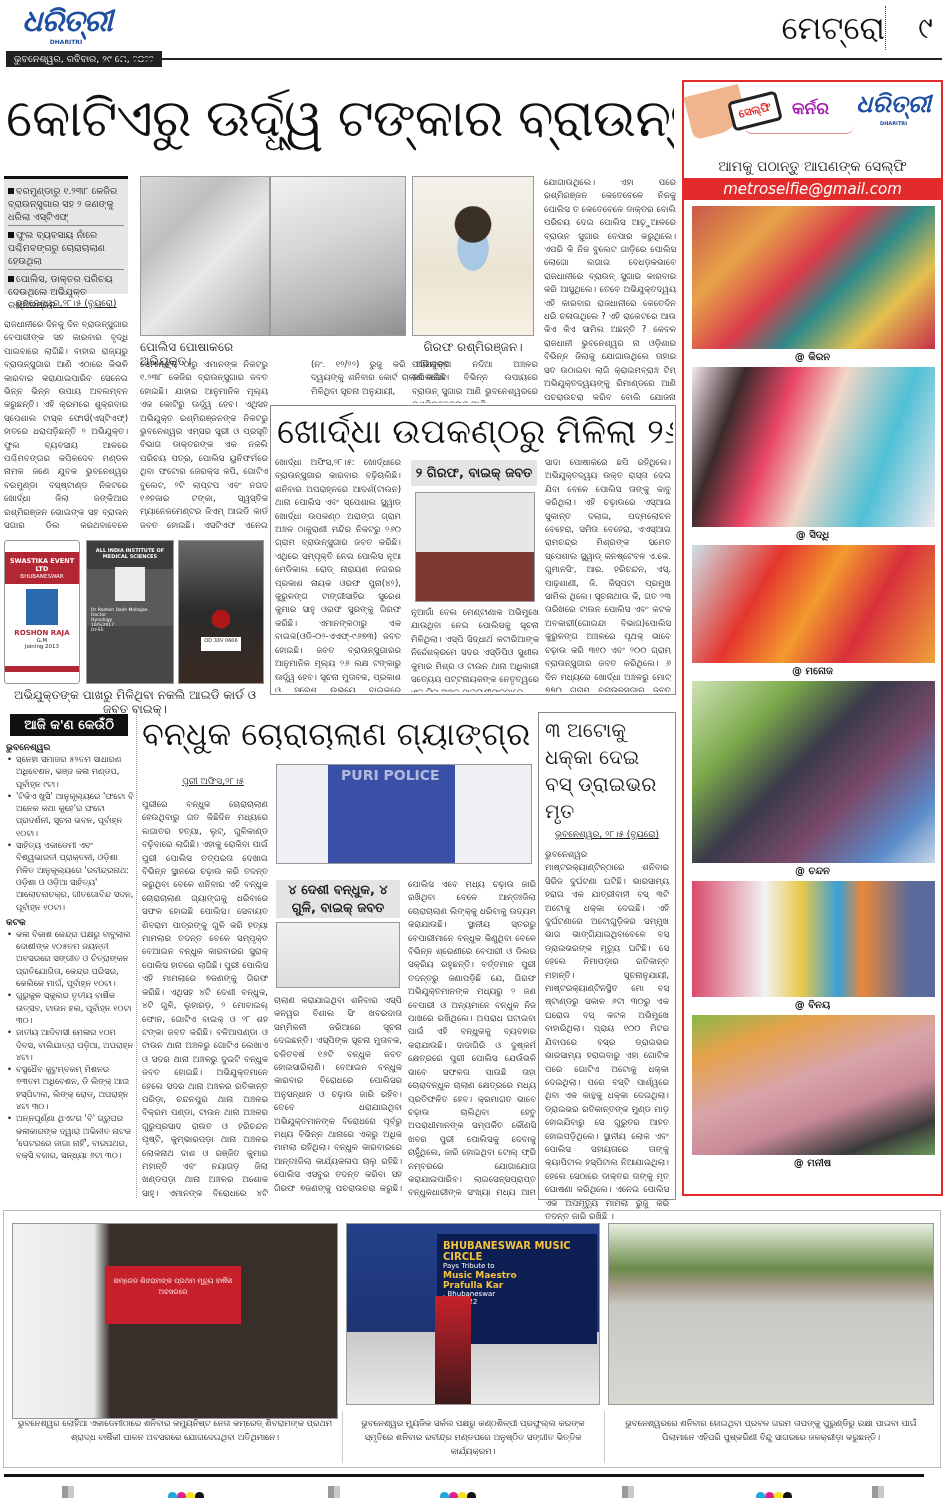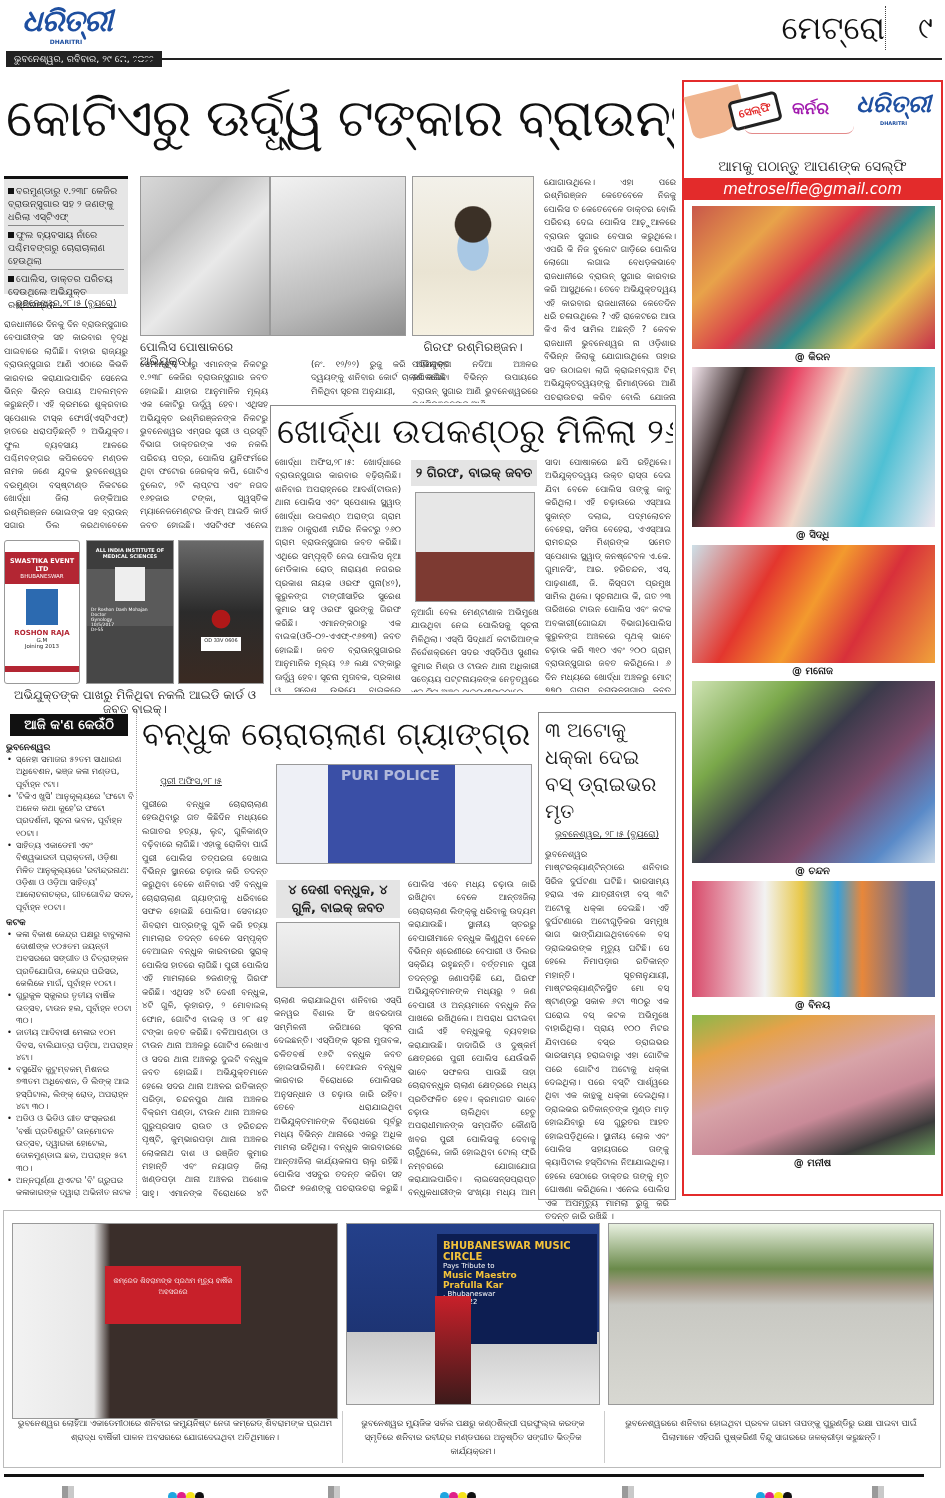--- a/index.html
+++ b/index.html
@@ -149,28 +149,27 @@
     <li>ସ୍ନେହା ସମାଜର ୫୨ତମ ସାଧାରଣ ଅଧିବେଶନ, ଭଞ୍ଜ କଳା ମଣ୍ଡପ, ପୂର୍ବାହ୍ନ ୯ଟା।</li>
     <li>'ଟିକିଏ ଖୁସି' ଆନୁକୂଲ୍ୟରେ 'ଫଟୋ ବି ଅନେକ କଥା କୁହେ'ର ଫଟୋ ପ୍ରଦର୍ଶନୀ, ସୂଚନା ଭବନ, ପୂର୍ବାହ୍ନ ୧୦ଟା।</li>
     <li>ସାହିତ୍ୟ ଏକାଡେମୀ ଏବଂ ବିଶ୍ୱଭାରତୀ ପ୍ରାକ୍ତନୀ, ଓଡ଼ିଶା ମିଳିତ ଆନୁକୂଲ୍ୟରେ 'ରବୀନ୍ଦ୍ରନାଥ: ଓଡ଼ିଶା ଓ ଓଡ଼ିଆ ସାହିତ୍ୟ' ଆଲୋଚନାଚକ୍ର, ଗୀତଗୋବିନ୍ଦ ସଦନ, ପୂର୍ବାହ୍ନ ୧୦ଟା।</li>
   </ul>
   <div class="aji-city">କଟକ</div>
   <ul class="aji-list">
     <li>କଳା ବିକାଶ କେନ୍ଦ୍ର ପକ୍ଷରୁ ବାବୁଲାଲ ଦୋଶୀଙ୍କ ୧୦୫ତମ ଜୟନ୍ତୀ ଅବସରରେ ସଙ୍ଗୀତ ଓ ଚିତ୍ରାଙ୍କନ ପ୍ରତିଯୋଗିତା, କେନ୍ଦ୍ର ପରିସର, କେଲିକେ ମାର୍ଗ, ପୂର୍ବାହ୍ନ ୧୦ଟା।</li>
     <li>ଗୁରୁକୁଳ ସ୍କୁଲର ତୃତୀୟ ବାର୍ଷିକ ଉତ୍ସବ, ଟାଉନ ହଲ, ପୂର୍ବାହ୍ନ ୧୦ଟା ୩୦।</li>
     <li>ଜାତୀୟ ଆଦିବାସୀ ମେଳାର ୧୦ମ ଦିବସ, ବାଲିଯାତ୍ରା ପଡ଼ିଆ, ଅପରାହ୍ନ ୪ଟା।</li>
     <li>ବସୁଧୈବ କୁଟୁମ୍ବକମ୍‌ ମିଶନର ୭୩ତମ ଅଧିବେଶନ, ଡି ଲିଙ୍କ୍‌ ଆଇ ହସ୍ପିଟାଲ, ଲିଙ୍କ୍‌ ରୋଡ୍‌, ଅପରାହ୍ନ ୪ଟା ୩୦।</li>
-    <li>ଅଡିଓ ଓ ଭିଡିଓ ଗୀତ ସଂସ୍କରଣ 'ବର୍ଷା ପ୍ରତିଶ୍ରୁତି' ଉନ୍ମୋଚନ ଉତ୍ସବ, ଦ୍ୱାରକା ହୋଟେଲ, ଦୋଳମୁଣ୍ଡାଇ ଛକ, ଅପରାହ୍ନ ୫ଟା ୩୦।</li>
     <li>ଅନ୍ନପୂର୍ଣ୍ଣା ଥିଏଟର 'ବି' ଗ୍ରୁପର କଳାକାରଙ୍କ ଦ୍ୱାରା ଅଭିନୀତ ନାଟକ 'ପେଟରରେ ଜାଗା ନାହିଁ', ବାରପଥର, ବକ୍ସି ବଜାର, ସନ୍ଧ୍ୟା ୬ଟା ୩୦।</li>
   </ul>
 </div>
 <div class="abs" style="left:136px; top:712px; width:1px; height:486px; border-left:1px dotted #999;"></div>
 
 <div class="abs sub-head" style="left:142px; top:710px; width:394px; font-size:32px; line-height:48px;">ବନ୍ଧୁକ ଚୋରାଚାଲାଣ ଗ୍ୟାଙ୍ଗ୍‌ର ୭ ଗିରଫ</div>
-<div class="abs byline" style="left:128px; top:776px; width:126px;">ପୁରୀ ଅଫିସ,୨୮।୫</div>
+<div class="abs byline" style="left:150px; top:776px; width:126px;">ପୁରୀ ଅଫିସ,୨୮।୫</div>
 <div class="abs body-text" style="left:142px; top:798px; width:126px; height:400px;">ପୁରୀରେ ବନ୍ଧୁକ ଚୋରାଚାଲାଣ ହେଉଥିବାରୁ ଗତ କିଛିଦିନ ମଧ୍ୟରେ ଲଗାତର ହତ୍ୟା, ଲୁଟ୍‌, ଗୁଳିକାଣ୍ଡ ବଢ଼ିବାରେ ଲାଗିଛି। ଏହାକୁ ରୋକିବା ପାଇଁ ପୁରୀ ପୋଲିସ ତତ୍ପରତା ଦେଖାଇ ବିଭିନ୍ନ ସ୍ଥାନରେ ଚଢ଼ାଉ କରି ତଦନ୍ତ କରୁଥିବା ବେଳେ ଶନିବାର ଏହି ବନ୍ଧୁକ ଚୋରାଚାଲାଣ ଗ୍ୟାଙ୍ଗକୁ ଧରିବାରେ ସଫଳ ହୋଇଛି ପୋଲିସ। ସେବାୟତ ଶିବରାମ ପାତ୍ରଙ୍କୁ ଗୁଳି କରି ହତ୍ୟା ମାମଲାର ତଦନ୍ତ ବେଳେ ସମ୍ପୃକ୍ତ ବେଆଇନ ବନ୍ଧୁକ କାରବାରର ସୁରାକ୍‌ ପୋଲିସ ହାତରେ ଲାଗିଛି। ପୁରୀ ପୋଲିସ ଏହି ମାମଲାରେ ୭ଜଣଙ୍କୁ ଗିରଫ କରିଛି। ଏଥିସହ ୪ଟି ଦେଶୀ ବନ୍ଧୁକ, ୪ଟି ଗୁଳି, ଲୁହାରଡ଼, ୨ ମୋବାଇଲ୍‌ ଫୋନ, ଗୋଟିଏ ବାଇକ୍‌ ଓ ୨୮ ଶହ ଟଙ୍କା ଜବତ କରିଛି। ବଳିଆପଣ୍ଡା ଓ ଟାଉନ ଥାନା ଅଞ୍ଚଳରୁ ଗୋଟିଏ ଲେଖାଏ ଓ ସଦର ଥାନା ଅଞ୍ଚଳରୁ ଦୁଇଟି ବନ୍ଧୁକ ଜବତ ହୋଇଛି। ଅଭିଯୁକ୍ତମାନେ ହେଲେ ସଦର ଥାନା ଅଞ୍ଚଳର ରତିକାନ୍ତ ପରିଡ଼ା, ଚନ୍ଦନପୁର ଥାନା ଅଞ୍ଚଳର ବିକ୍ରମ ପଣ୍ଡା, ଟାଉନ ଥାନା ଅଞ୍ଚଳର ଗୁରୁପ୍ରସାଦ ରାଉତ ଓ ହରିଚନ୍ଦନ ପୃଷ୍ଟି, କୁମ୍ଭାରପଡ଼ା ଥାନା ଅଞ୍ଚଳର ଲୋକନାଥ ଦାଶ ଓ ରଞ୍ଜିତ କୁମାର ମହାନ୍ତି ଏବଂ ନୟାଗଡ଼ ଜିଲା ଖଣ୍ଡପଡ଼ା ଥାନା ଅଞ୍ଚଳର ଅଶୋକ ସାହୁ। ଏମାନଙ୍କ ବିରୋଧରେ ୪ଟି ମାମଲା(ନଂ. ୭୧,୧୬୬, ୧୬୭, ୧୭୩/୨୨) ରୁଜୁ କରାଯାଇ କୋର୍ଟ</div>
 <div class="abs photo ph-puri" style="left:276px; top:764px; width:256px; height:100px;">
   <div style="position:absolute; left:64px; top:2px; color:#fff; font-weight:bold; font-size:14px; opacity:0.6;">PURI POLICE</div>
 </div>
 <div class="abs tag-box" style="left:276px; top:880px; width:124px; height:38px; line-height:18px; padding-top:1px;">୪ ଦେଶୀ ବନ୍ଧୁକ, ୪ ଗୁଳି, ବାଇକ୍‌ ଜବତ</div>
 <div class="abs photo ph-guns" style="left:276px; top:922px; width:124px; height:66px;"></div>
 <div class="abs body-text" style="left:274px; top:994px; width:128px; height:204px;">ଚାଲାଣ କରାଯାଇଥିବା ଶନିବାର ଏସ୍‌ପି କନୱର ବିଶାଲ ସିଂ ଖବରଦାତା ସମ୍ମିଳନୀ ଜରିଆରେ ସୂଚନା ଦେଇଛନ୍ତି। ଏସ୍‌ପିଙ୍କ ସୂଚନା ମୁତାବକ, ଚଳିତବର୍ଷ ୧୬ଟି ବନ୍ଧୁକ ଜବତ ହୋଇସାରିଲାଣି। ବେଆଇନ ବନ୍ଧୁକ କାରବାର ବିରୋଧରେ ପୋଲିସର ଅନୁସନ୍ଧାନ ଓ ଚଢ଼ାଉ ଜାରି ରହିବ। ତେବେ ଧରାଯାଇଥିବା ଅଭିଯୁକ୍ତମାନଙ୍କ ବିରୋଧରେ ପୂର୍ବରୁ ମଧ୍ୟ ବିଭିନ୍ନ ଥାନାରେ ଏକରୁ ଅଧିକ ମାମଲା ରହିଥିଲା। ବନ୍ଧୁକ କାରବାରରେ ଆନ୍ତଃଜିଲା କାର୍ଯ୍ୟକଳାପ ଚାଲୁ ରହିଛି। ପୋଲିସ ଏସବୁର ତଦନ୍ତ କରିବା ସହ ଗିରଫ ୭ଜଣଙ୍କୁ ପଚରାଉଚରା କରୁଛି। ପୁରୀ</div>
 <div class="abs body-text" style="left:408px; top:878px; width:128px; height:320px;">ପୋଲିସ ଏବେ ମଧ୍ୟ ଚଢ଼ାଉ ଜାରି ରଖିଥିବା ବେଳେ ଆନ୍ତଃଜିଲା ଚୋରାଚାଲାଣ ଲିଙ୍କ୍‌କୁ ଧରିବାକୁ ଉଦ୍ୟମ କରାଯାଉଛି। ସ୍ଥାନୀୟ ସ୍ତରରୁ ବେପାରୀମାନେ ବନ୍ଧୁକ କିଣୁଥିବା ବେଳେ ବିଭିନ୍ନ ଶ୍ରେଣୀରେ ବେପାରୀ ଓ ଡିଲର ସକ୍ରିୟ ରହୁଛନ୍ତି। ବର୍ତ୍ତମାନ ପୁରୀ ତଦନ୍ତରୁ ଜଣାପଡ଼ିଛି ଯେ, ଗିରଫ ଅଭିଯୁକ୍ତମାନଙ୍କ ମଧ୍ୟରୁ ୨ ଜଣ ବେପାରୀ ଓ ଅନ୍ୟମାନେ ବନ୍ଧୁକ ନିଜ ପାଖରେ ରଖିଥିଲେ। ଅପରାଧ ଘଟାଇବା ପାଇଁ ଏହି ବନ୍ଧୁକକୁ ବ୍ୟବହାର କରାଯାଉଛି। ଦାଦାଗିରି ଓ ଦୁଷ୍କର୍ମ କ୍ଷେତ୍ରରେ ପୁରୀ ପୋଲିସ ଯେଉଁଭଳି ଭାବେ ସଫଳତା ପାଉଛି ତାହା ଚୋରାବନ୍ଧୁକ ଚାଲାଣ କ୍ଷେତ୍ରରେ ମଧ୍ୟ ପ୍ରତିଫଳିତ ହେବ। କ୍ରମାଗତ ଭାବେ ଚଢ଼ାଉ ଚାଲିଥିବା ହେତୁ ଅପରାଧୀମାନଙ୍କ ସମ୍ପର୍କିତ କୌଣସି ଖବର ପୁରୀ ପୋଲିସକୁ ଦେବାକୁ ଚାହୁଁଥିଲେ, ଜାରି ହୋଇଥିବା ଟୋଲ୍‌ ଫ୍ରି ନମ୍ବରରେ ଯୋଗାଯୋଗ କରାଯାଇପାରିବ। ଲାଇସେନ୍ସପ୍ରାପ୍ତ ବନ୍ଧୁକଧାରୀଙ୍କ ସଂଖ୍ୟା ମଧ୍ୟ ଆମ ନିକଟରେ ରହିଛି। ଲାଇସେନ୍ସଧାରୀଙ୍କ କାର୍ଯ୍ୟକଳାପ ଉପରେ ମଧ୍ୟ ପୋଲିସର ନଜର ରହିଛି ବୋଲି ଏସ୍‌ପି କହିଛନ୍ତି।</div>
 
 <div class="abs bus-box">

